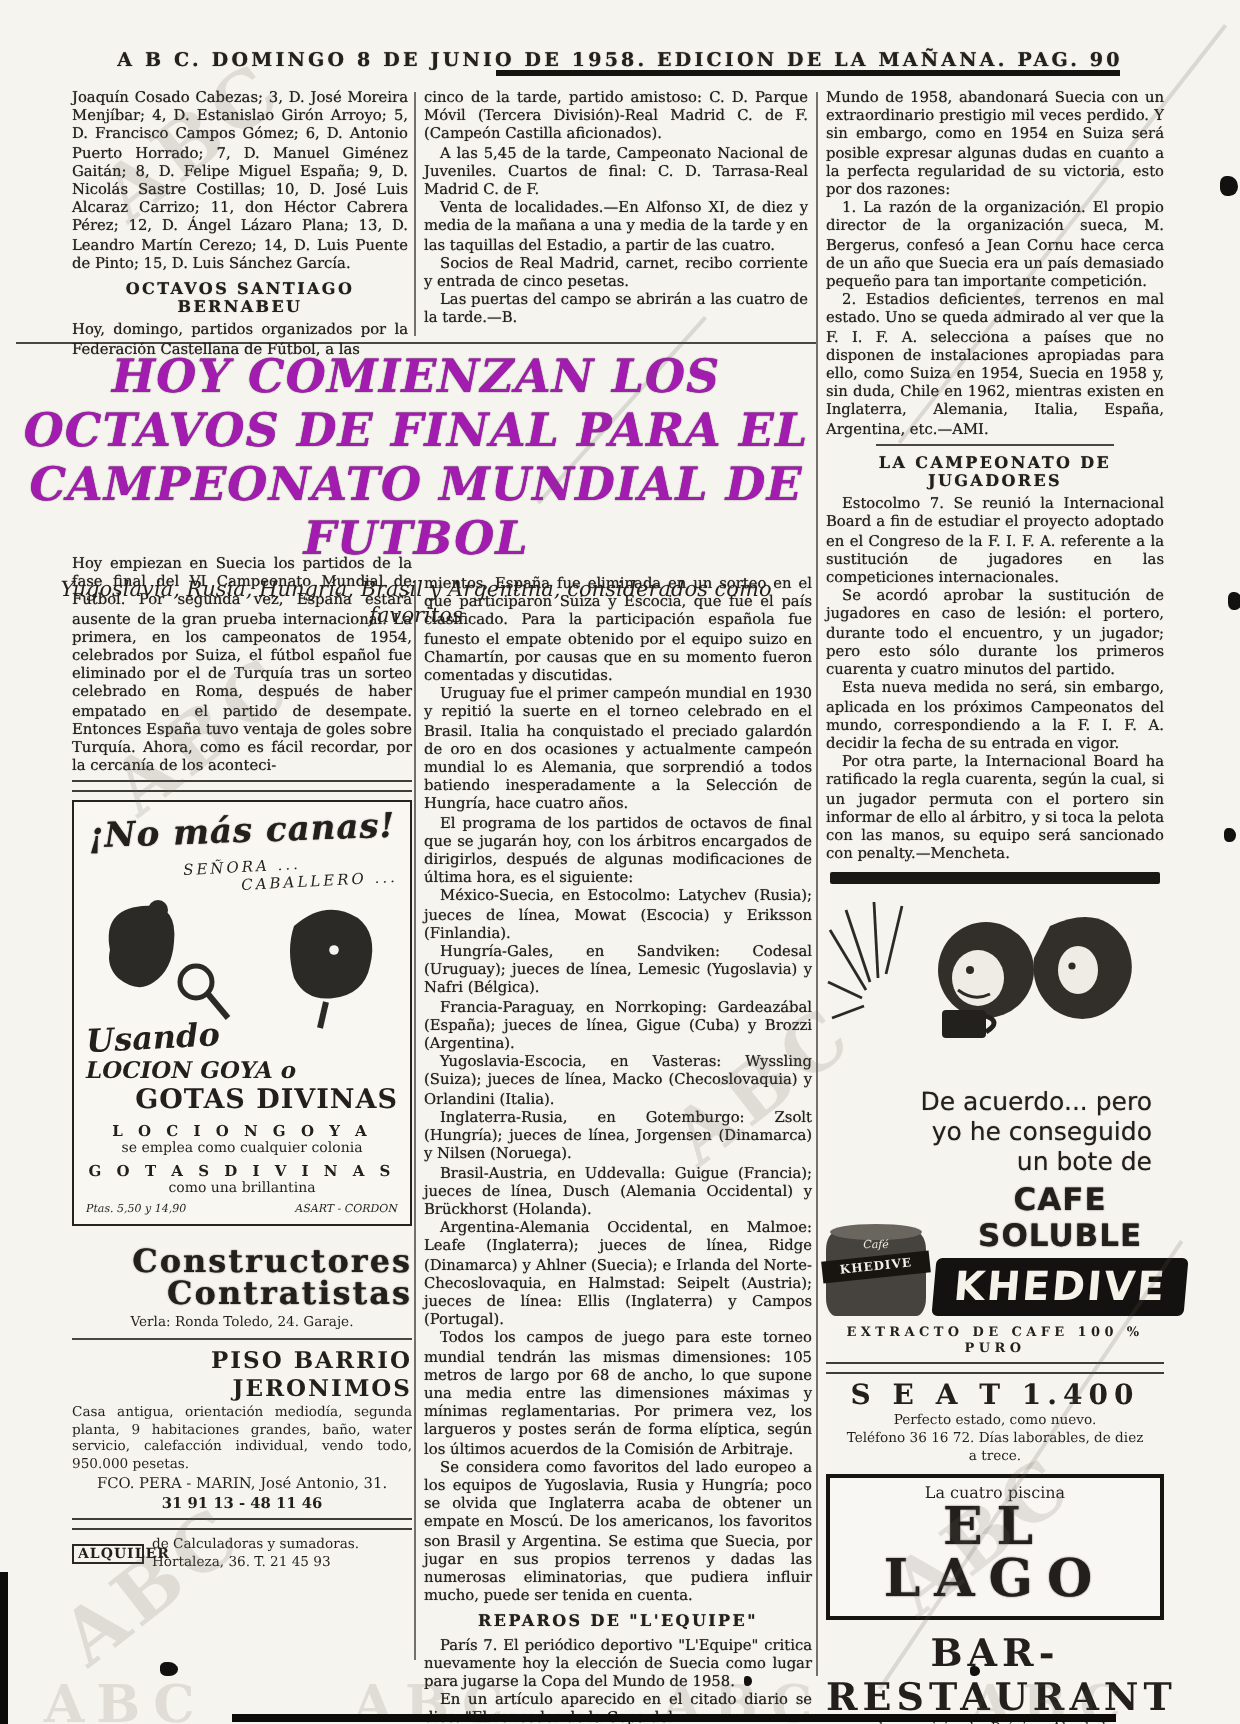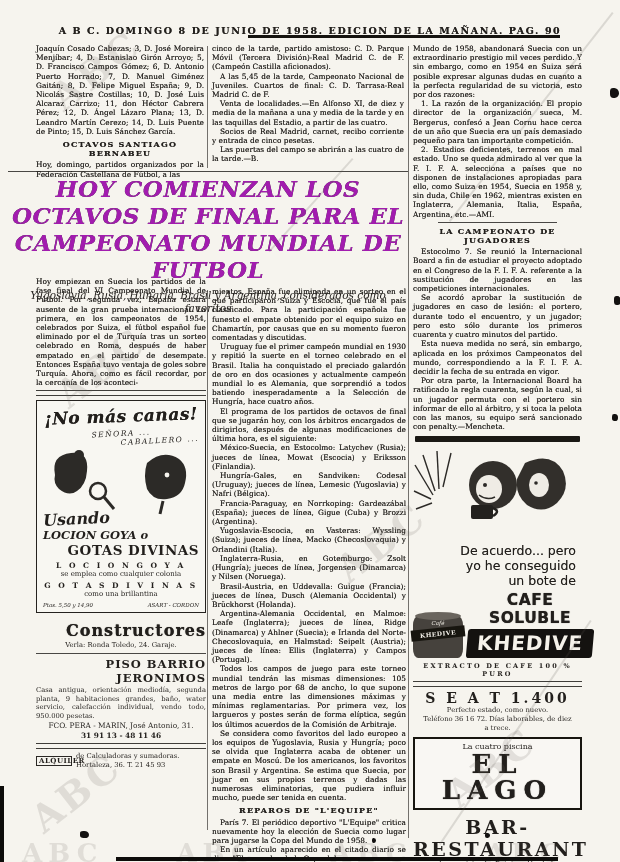--- a/index.html
+++ b/index.html
@@ -168,20 +168,21 @@
     <div class="canas-note-name">G O T A S   D I V I N A S</div>
     <div class="canas-note">como una brillantina</div>
     <div class="canas-footer">
       <span>Ptas. 5,50 y 14,90</span>
       <span>ASART - CORDON</span>
     </div>
   </div>
 
   <div class="constr-title">
     <div>Constructores</div>
+    <div>Contratistas</div>
   </div>
   <div class="tiny ad-center" style="margin-top:2px">Verla: Ronda Toledo, 24. Garaje.</div>
 
   <hr class="hrule">
   <div class="piso-title">PISO BARRIO JERONIMOS</div>
   <div class="tiny" style="text-align:justify">Casa antigua, orientación mediodía, segunda planta, 9 habitaciones grandes, baño, water servicio, calefacción individual, vendo todo, 950.000 pesetas.</div>
   <div class="piso-agent">FCO. PERA - MARIN, José Antonio, 31.</div>
   <div class="piso-agent" style="font-weight:bold">31 91 13  -  48 11 46</div>
 
   <div class="double-rule"></div>

